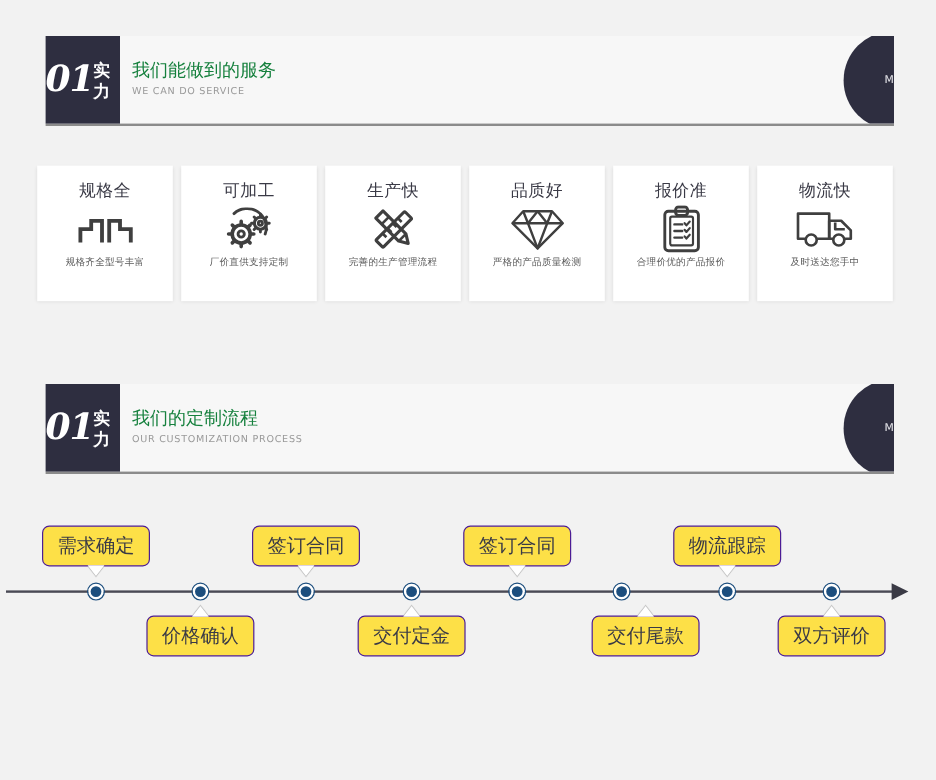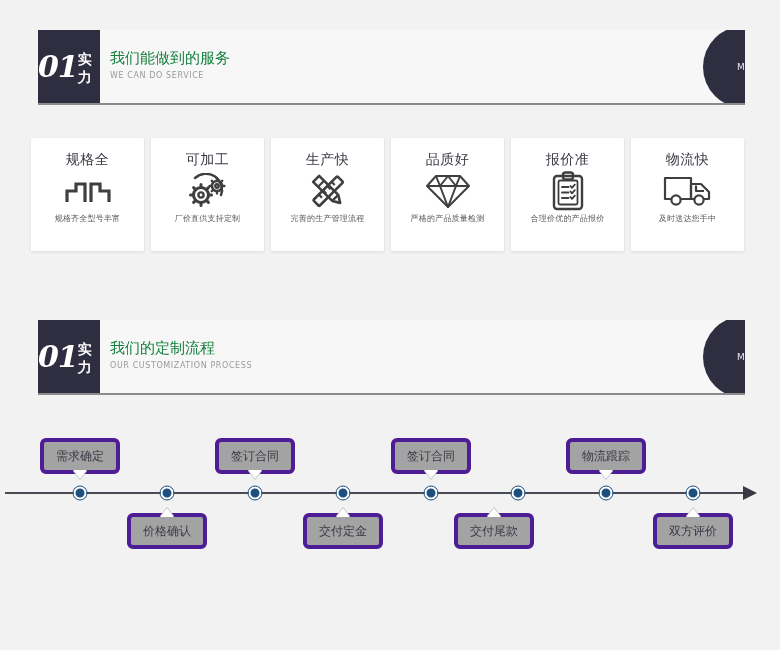--- a/index.html
+++ b/index.html
@@ -72,22 +72,22 @@
     border-left: 14px solid #3a3a45;
   }
   .tl-dot {
     position: absolute; top: 73px; width: 13px; height: 13px; border-radius: 50%;
     background: #1c4e7e; border: 2px solid #ffffff;
     outline: 1px solid #1c4e7e;
     transform: translate(-50%, -50%);
   }
   .tl-label {
     position: absolute; transform: translateX(-50%);
-    background: #a3a3a3; border: 4px solid #4c1d95; border-radius: 6px;
-    font-size: 12px; color: #3a3a46; line-height: 1;
+    background: #fde047; border: 1px solid #4c1d95; border-radius: 6px;
+    font-size: 16px; color: #3a3a46; line-height: 1;
     padding: 8px 12px; white-space: nowrap;
   }
   .tl-label.above { top: 18px; }
   .tl-label.below { top: 93px; }
   .tl-tail { position: absolute; left: 50%; width: 0; height: 0; transform: translateX(-50%); }
   .tl-label.above .tl-tail {
     bottom: -9px;
     border-left: 7px solid transparent; border-right: 7px solid transparent;
     border-top: 9px solid #fff;
     filter: drop-shadow(0 1px 0 #b9b9b9);
@@ -259,21 +259,21 @@
       <span class="tl-tail"></span>
     </div>
     <div class="tl-label below" style="left:343px">
       <span>交付定金</span>
       <span class="tl-tail"></span>
     </div>
     <div class="tl-label above" style="left:431px">
       <span>签订合同</span>
       <span class="tl-tail"></span>
     </div>
-    <div class="tl-label below" style="left:494px">
+    <div class="tl-label below" style="left:538px">
       <span>交付尾款</span>
       <span class="tl-tail"></span>
     </div>
     <div class="tl-label above" style="left:606px">
       <span>物流跟踪</span>
       <span class="tl-tail"></span>
     </div>
     <div class="tl-label below" style="left:693px">
       <span>双方评价</span>
       <span class="tl-tail"></span>

